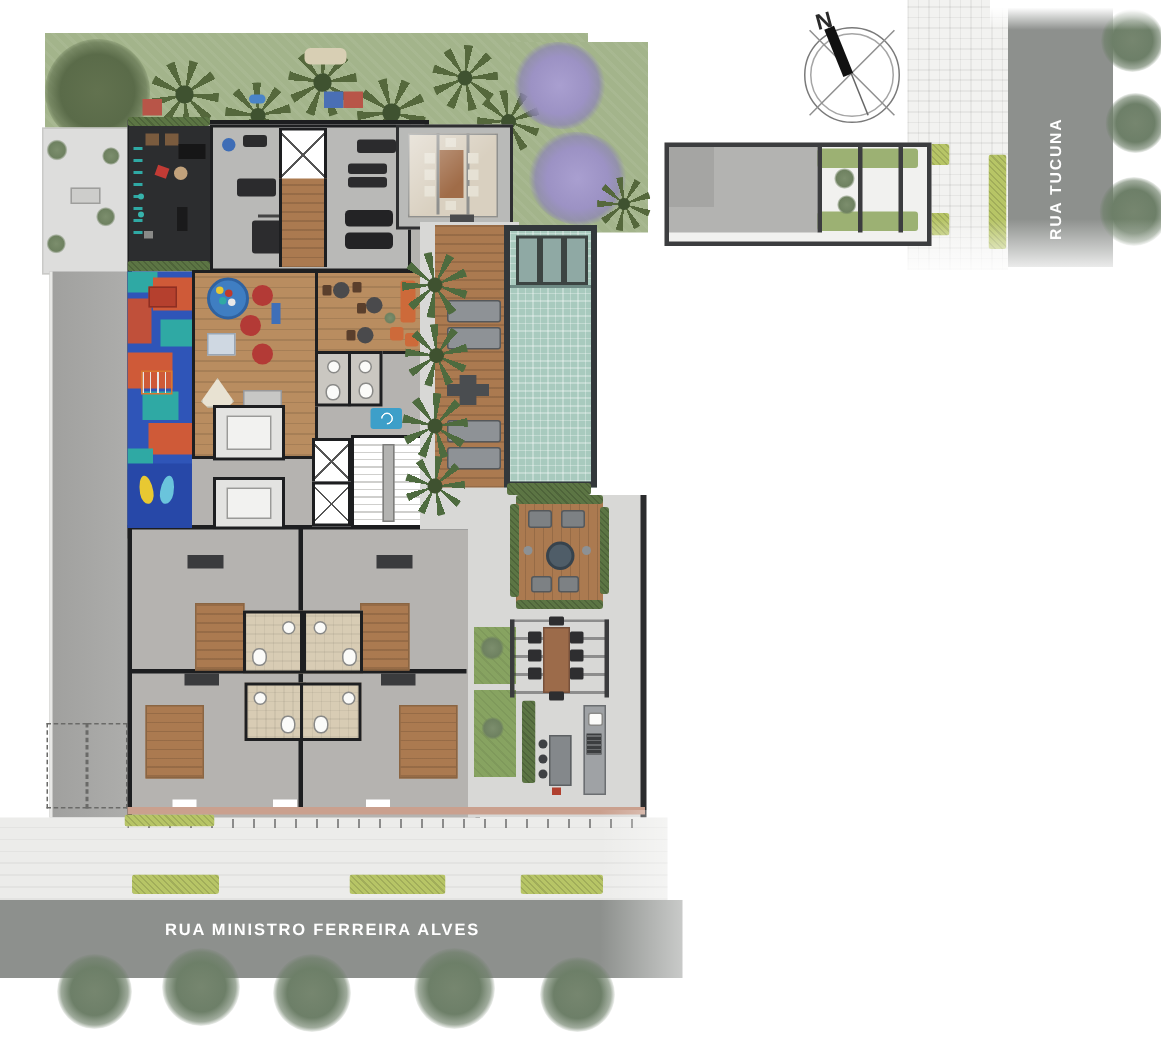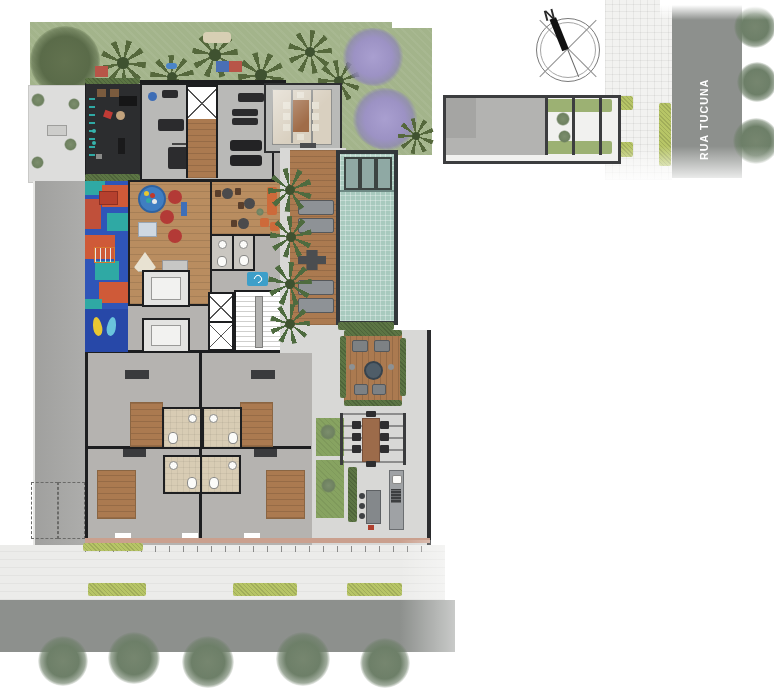--- a/index.html
+++ b/index.html
@@ -339,20 +339,21 @@
   <div class="abs wall" style="left:427px;top:330px;width:4px;height:215px;background:#2a2b2d;"></div>
 
   <div class="abs" style="left:85px;top:538px;width:345px;height:5px;background:#caa08e;"></div>
   <div class="abs sidewalk" style="left:0px;top:545px;width:445px;height:55px;"></div>
   <div class="abs" style="left:85px;top:546px;width:345px;height:6px;background-image:repeating-linear-gradient(90deg,rgba(60,60,60,.55) 0 1px,transparent 1px 14px);"></div>
   <div class="abs yhedge" style="left:83px;top:543px;width:60px;height:8px;"></div>
   <div class="abs yhedge" style="left:88px;top:583px;width:58px;height:13px;"></div>
   <div class="abs yhedge" style="left:233px;top:583px;width:64px;height:13px;"></div>
   <div class="abs yhedge" style="left:347px;top:583px;width:55px;height:13px;"></div>
   <div class="abs street" style="left:0px;top:600px;width:455px;height:52px;"></div>
+  <div class="abs street-label" style="left:0px;top:614px;width:430px;text-align:center;">RUA MINISTRO FERREIRA ALVES</div>
   <div class="abs tree" style="left:38px;top:636px;width:50px;height:50px;"></div>
   <div class="abs tree" style="left:108px;top:632px;width:52px;height:52px;"></div>
   <div class="abs tree" style="left:182px;top:636px;width:52px;height:52px;"></div>
   <div class="abs tree" style="left:276px;top:632px;width:54px;height:54px;"></div>
   <div class="abs tree" style="left:360px;top:638px;width:50px;height:50px;"></div>
   <div class="abs fade-r" style="left:400px;top:540px;width:150px;height:151px;"></div>
 
 </div>
 
 </body></html>

